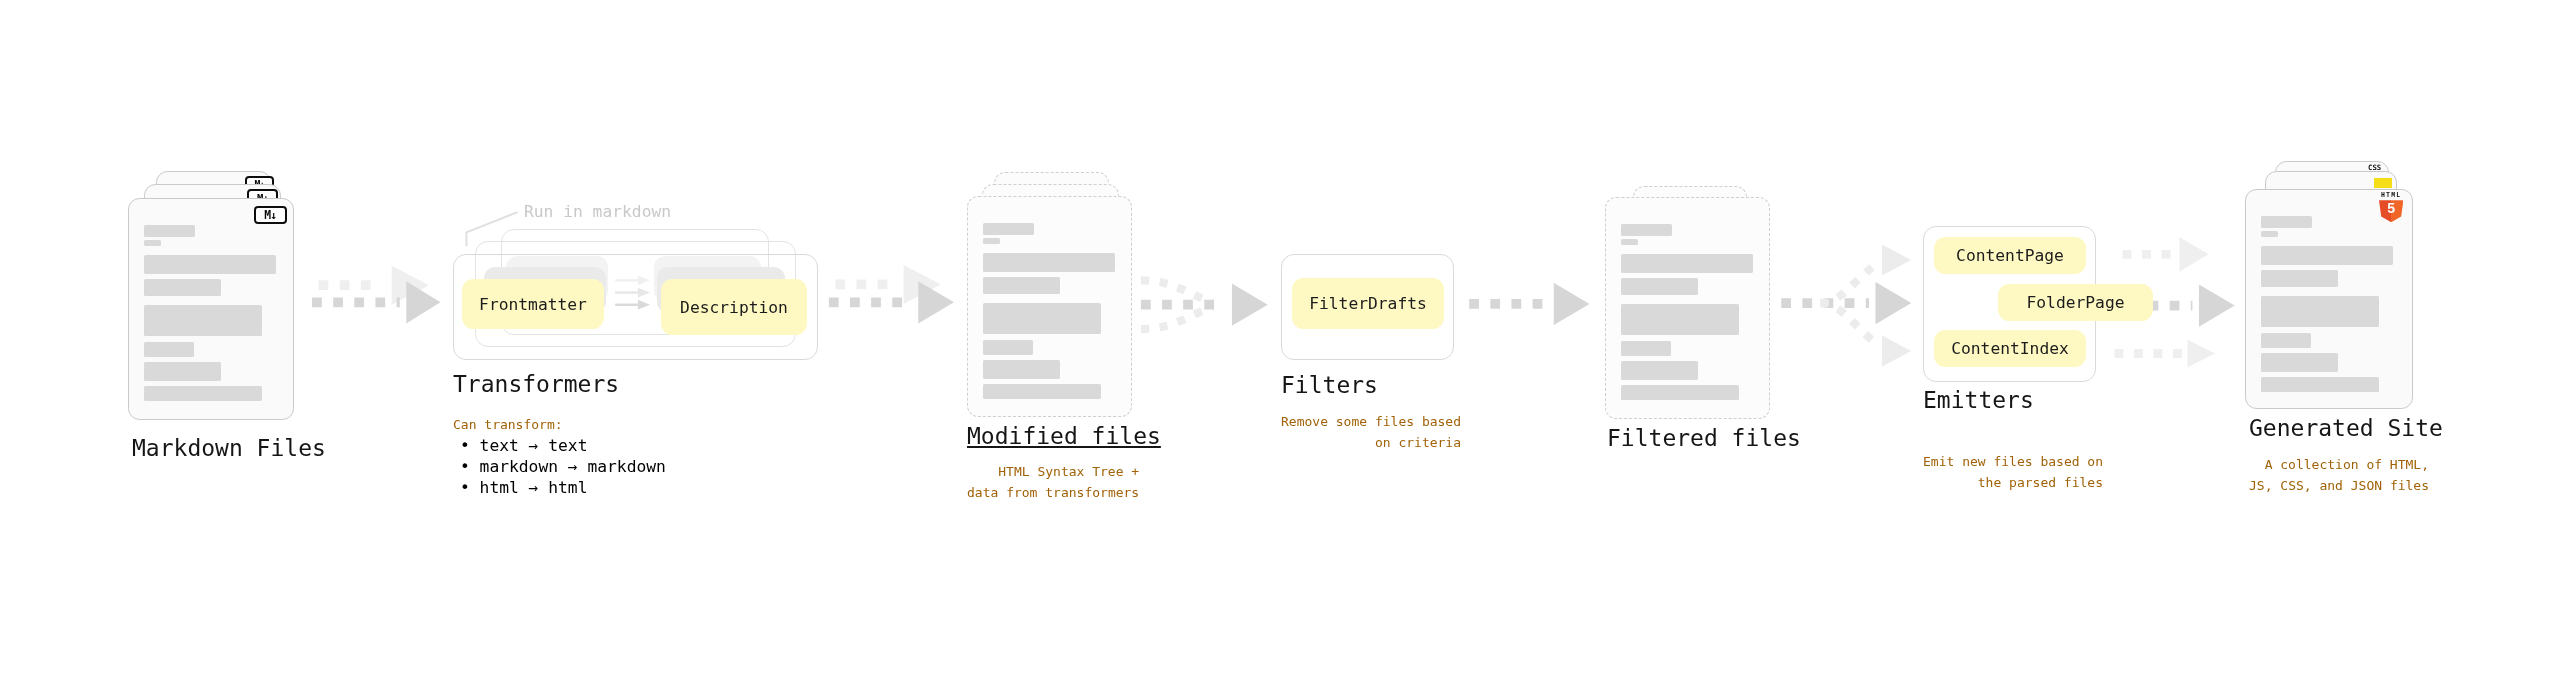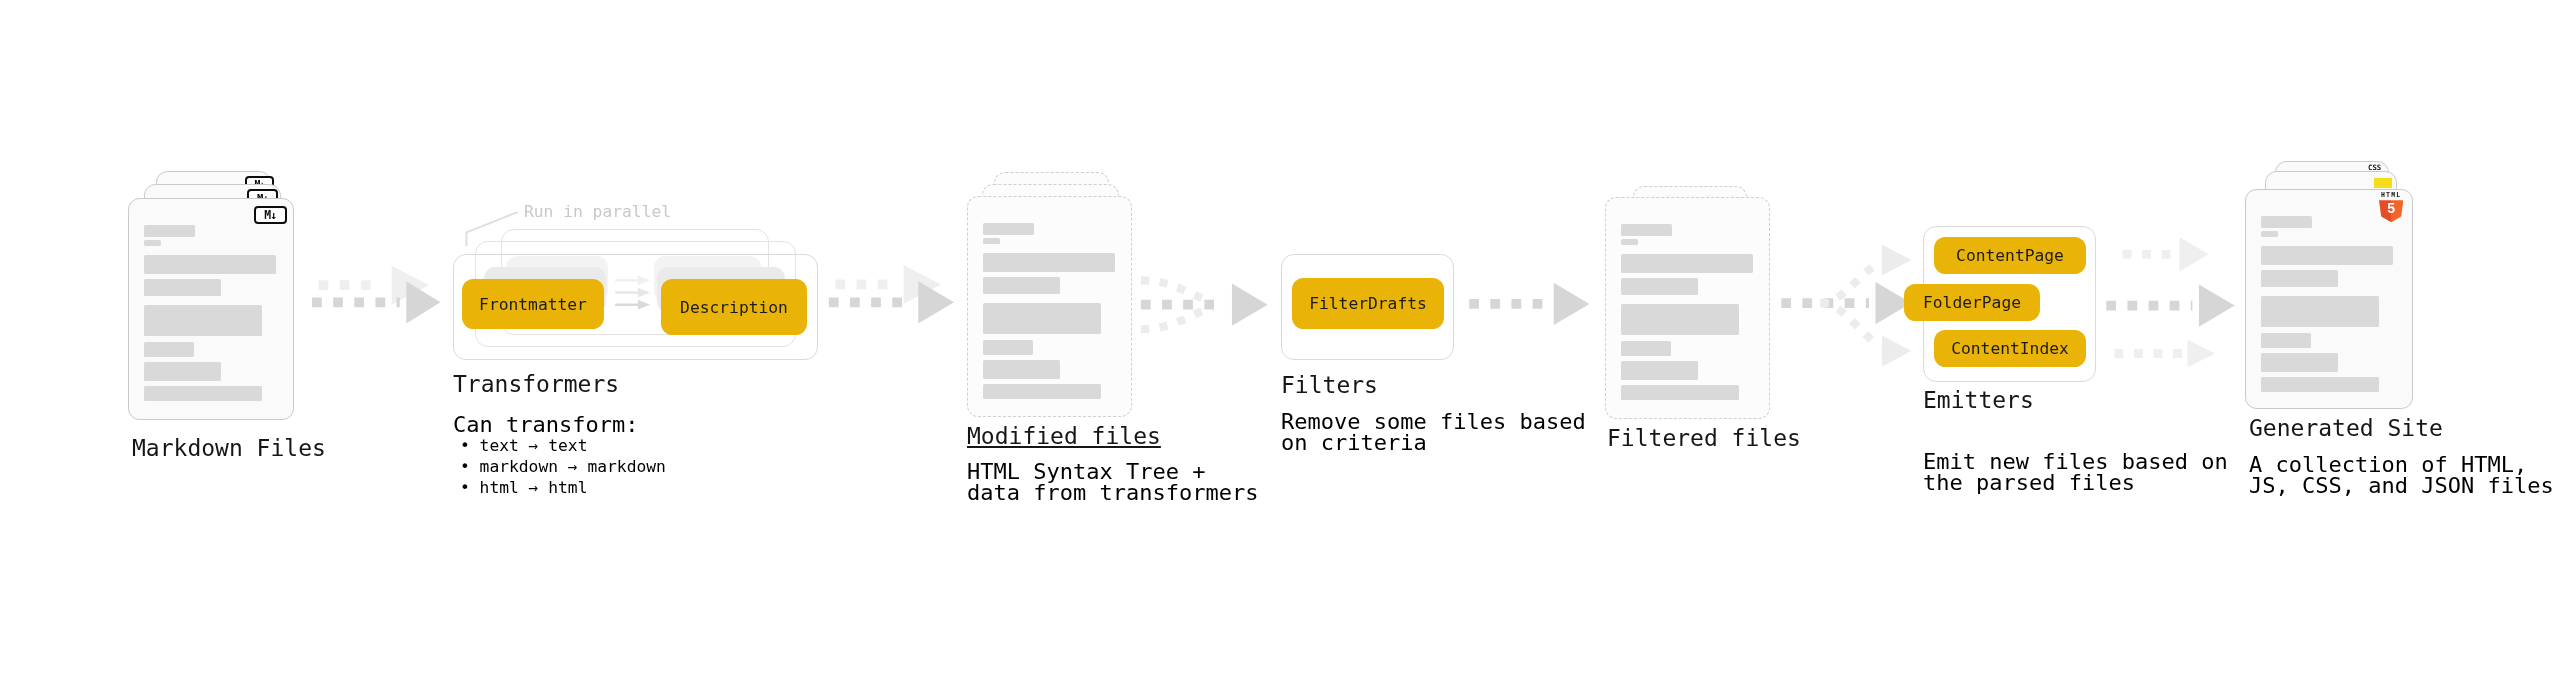--- a/index.html
+++ b/index.html
@@ -10,28 +10,28 @@
     font-family:"DejaVu Sans Mono","Liberation Mono",monospace;
     overflow:hidden;
   }
   #arrow-layer{position:absolute;left:0;top:0;z-index:1;pointer-events:none;}
   .card{position:absolute;background:#fafafa;border:1.6px solid #c9c9c9;border-radius:11.4px;box-sizing:border-box;z-index:2;}
   .card.dashed{border-style:dashed;border-color:#cfcfcf;background:#fcfcfc;}
   .bar{position:absolute;background:#d9d9d9;border-radius:1.6px;}
   .box{position:absolute;border:1.6px solid #dadada;border-radius:13px;box-sizing:border-box;background:transparent;z-index:2;}
   .box.ghost{border-color:#e3e3e3;}
   .pill{
-    position:absolute;background:#eab308;border-radius:11.4px;z-index:4;
+    position:absolute;background:#fef9c3;border-radius:11.4px;z-index:4;
     display:flex;align-items:center;justify-content:center;
     color:#1c1c1c;font-size:16.3px;white-space:nowrap;
   }
   .pill.ghost1{background:#eaeaea;z-index:3;}
   .pill.ghost2{background:#f3f3f3;z-index:3;}
   .title{position:absolute;font-size:23px;line-height:28px;font-weight:500;color:#161616;white-space:nowrap;z-index:2;}
-  .note{position:absolute;font-size:22px;line-height:21px;color:#000000;white-space:pre-line;z-index:2;}
+  .note{position:absolute;font-size:13px;line-height:21px;color:#a16207;white-space:pre-line;z-index:2;text-align:right;}
   .bullets{position:absolute;font-size:16.3px;line-height:21px;color:#000000;z-index:2;}
   .annotation{position:absolute;font-size:16.3px;color:#c8c8c8;white-space:nowrap;z-index:2;}
   .mdicon{
     position:absolute;width:32.5px;height:18px;box-sizing:border-box;
     border:2px solid #0d0d0d;border-radius:4.1px;background:#ffffff;
     display:flex;align-items:center;justify-content:center;
     font-weight:bold;font-size:11.4px;letter-spacing:-0.8px;color:#0d0d0d;z-index:3;
   }
   .h5badge{position:absolute;width:24.4px;text-align:center;z-index:3;}
   .h5badge .h5lbl{font-size:6.5px;line-height:6.5px;font-weight:bold;letter-spacing:1.2px;color:#111;}
@@ -131,21 +131,21 @@
           <div class="bar" style="left: 15.4px; top: 187px; width: 118px; height: 15.4px;"></div>
         </div>
     </div>
     <div class="title" style="left:132px;top:426px;margin-top:8px;">Markdown Files</div>
   </div>
 
   <div>
     <div class="box ghost" style="left:501px;top:229px;width:268px;height:106px;"></div>
     <div class="box ghost" style="left:475px;top:241px;width:321px;height:106px;"></div>
     <div class="box" style="left:453px;top:254px;width:365px;height:106px;"></div>
-    <div class="annotation" style="left:524px;top:202px;">Run in parallel</div>
+    <div class="annotation" style="left:524px;top:202px;">Run in markdown</div>
 
     <div class="pill ghost2" style="left:506px;top:256px;width:102px;height:46px;"></div>
     <div class="pill ghost1" style="left:484px;top:267px;width:122px;height:46px;"></div>
     <div class="pill" style="left:462px;top:279px;width:142px;height:50px;">Frontmatter</div>
 
     <div class="pill ghost2" style="left:654px;top:256px;width:107px;height:46px;"></div>
     <div class="pill ghost1" style="left:657px;top:267px;width:128px;height:46px;"></div>
     <div class="pill" style="left:661px;top:279px;width:146px;height:56px;">Description</div>
 
     <div class="title" style="left:453px;top:370px;">Transformers</div>
@@ -198,21 +198,21 @@
           <div class="bar" style="left: 15.4px; top: 163px; width: 77px; height: 18.7px;"></div>
           <div class="bar" style="left: 15.4px; top: 187px; width: 118px; height: 15.4px;"></div>
         </div>
     </div>
     <div class="title" style="left:1607px;top:424px;">Filtered files</div>
   </div>
 
   <div>
     <div class="box" style="left:1923px;top:226px;width:173px;height:156px;"></div>
     <div class="pill" style="left:1934px;top:237px;width:152px;height:37px;">ContentPage</div>
-    <div class="pill" style="left:1904px;top:284px;width:136px;height:37px;">FolderPage</div>
+    <div class="pill" style="left:1998px;top:284px;width:155px;height:37px;">FolderPage</div>
     <div class="pill" style="left:1934px;top:330px;width:152px;height:37px;">ContentIndex</div>
     <div class="title" style="left:1923px;top:386px;">Emitters</div>
     <div class="note" style="left:1923px;top:451px;">Emit new files based on
 the parsed files</div>
   </div>
 
   <div>
     <div class="card" style="left:2275px;top:161px;width:114px;height:49px;">
       <div class="cssbadge" style="left:92px;top:2.4px;">
         <div class="csstxt">CSS</div>

